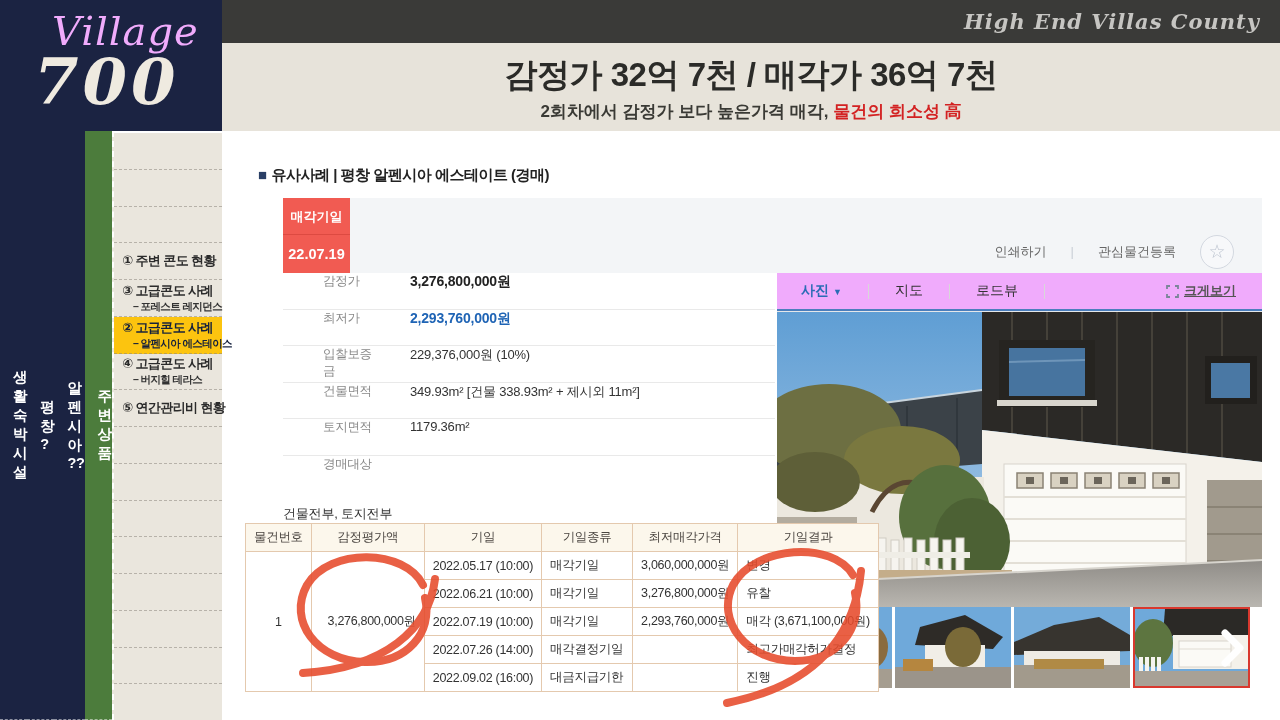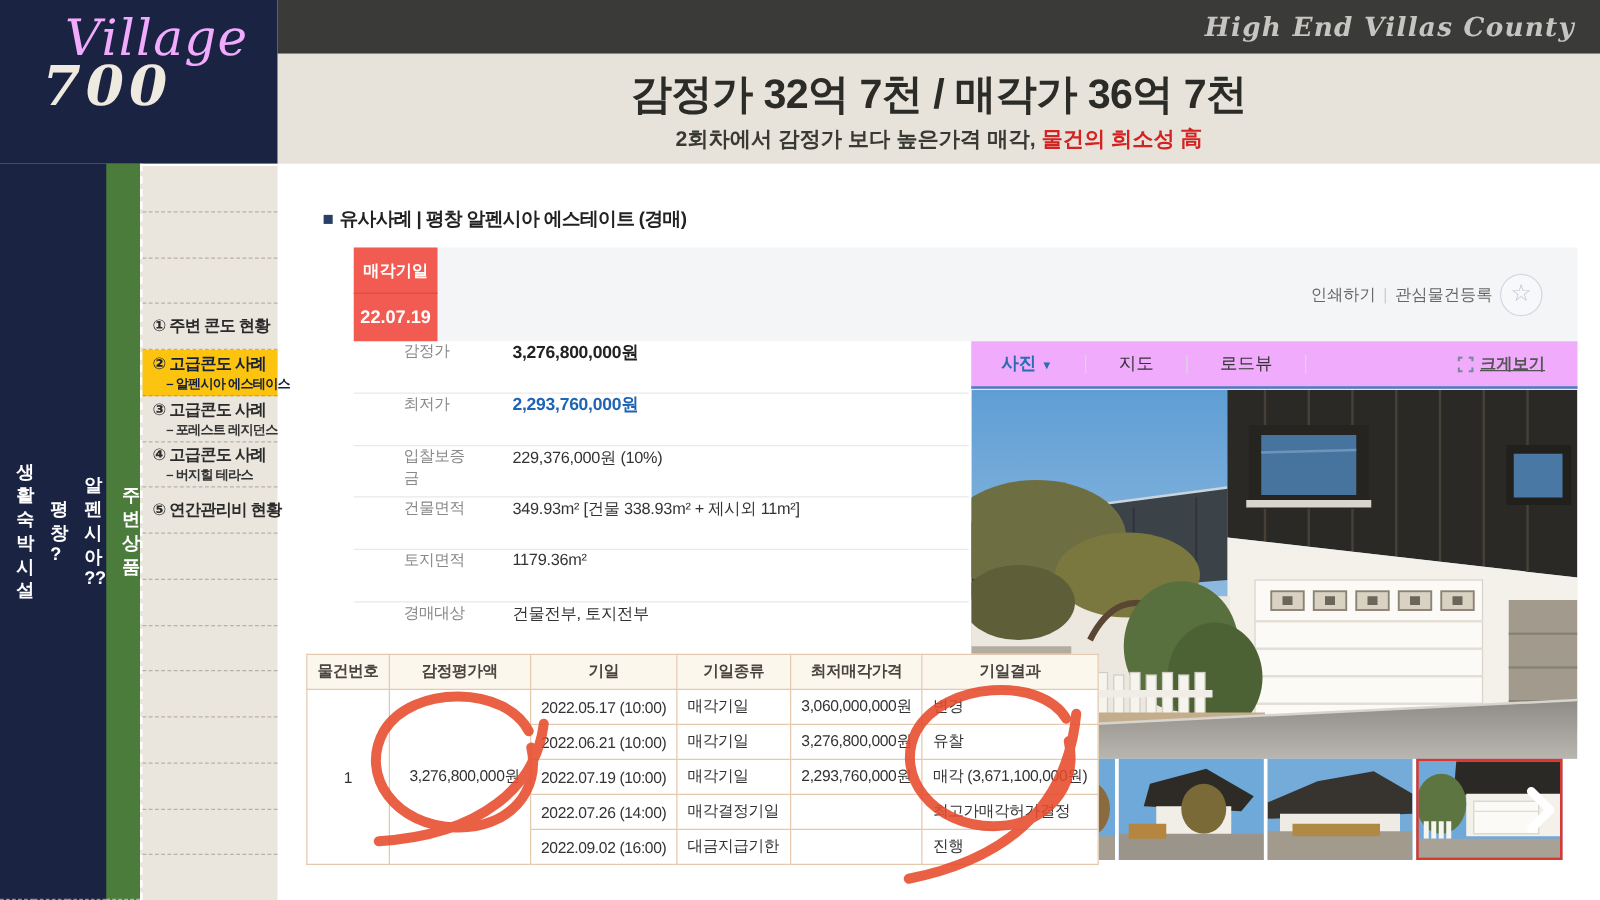--- a/index.html
+++ b/index.html
@@ -4,21 +4,21 @@
 <style>
   * { margin:0; padding:0; box-sizing:border-box; }
   html,body { width:1280px; height:720px; }
   body {
     position:relative; background:#ffffff; overflow:hidden;
     font-family:"Liberation Sans","DejaVu Sans",sans-serif; color:#333;
   }
   
   .logo-block { position:absolute; left:0; top:0; width:222px; height:131px; background:#1b2342; z-index:4; }
   .logo-village { position:absolute; left:52px; top:8px; font-family:"DejaVu Serif",serif; font-style:italic; font-size:40px; color:#f0abfc; letter-spacing:1px; }
-  .logo-700 { position:absolute; left:34px; top:44px; font-family:"DejaVu Serif",serif; font-style:italic; font-size:44px; font-weight:bold; color:#efeae0; letter-spacing:4px;text-align:center; }
+  .logo-700 { position:absolute; left:34px; top:44px; font-family:"DejaVu Serif",serif; font-style:italic; font-size:64px; font-weight:bold; color:#efeae0; letter-spacing:4px;text-align:center; }
   
   .topbar { position:absolute; left:222px; top:0; width:1058px; height:43px; background:#3a3a38; display:flex; align-items:center; justify-content:flex-end; padding-right:20px; }
   .tagline { font-family:"DejaVu Serif",serif; font-style:italic; font-weight:bold; font-size:21px; color:#c6c5c2; letter-spacing:1px; }
   
   .band { position:absolute; left:222px; top:43px; width:1058px; height:88px; background:#e7e3da; text-align:center; }
   .band-title { margin-top:10px; font-size:33px; font-weight:bold; color:#2b2b28; letter-spacing:-0.5px; }
   .band-sub { margin-top:2px; font-size:17px; font-weight:bold; color:#3a3a35; }
   .band-sub .hot { color:#d32222; }
   
   .sidenav { position:absolute; left:0; top:131px; width:112px; height:589px; background:#1b2342; display:flex; flex-direction:row; z-index:4; }
@@ -36,27 +36,27 @@
   .section-title { position:absolute; left:258px; top:166px; font-size:15px; font-weight:bold; color:#222; letter-spacing:-0.5px; }
   .section-title .sq { color:#2a3f66; margin-right:5px; }
   
   .case-bar { position:absolute; left:283px; top:198px; width:979px; height:75px; background:#f3f5f7; z-index:2; }
   .date-box { position:absolute; left:0; top:0; width:67px; height:75px; background:#f15b52; color:#fff; text-align:center; }
   .date-box .dl { height:37px; line-height:37px; font-size:13px; font-weight:bold; border-bottom:1px solid #dd4a41; }
   .date-box .dv { height:37px; line-height:38px; font-size:14.5px; font-weight:bold; }
   .case-title { position:absolute; left:100px; top:10px; font-size:19px; font-weight:bold; color:#333; letter-spacing:1px; }
   .case-addr { position:absolute; left:100px; top:43px; font-size:12.5px; color:#444; letter-spacing:-0.3px; }
   .case-addr .cat { font-weight:bold; color:#222; margin-right:4px; }
-  .case-actions { position:absolute; right:28px; top:0; height:75px; display:flex; align-items:center; gap:6px; font-size:13px; color:#666; }
+  .case-actions { position:absolute; right:28px; top:16px; height:75px; display:flex; align-items:center; gap:24px; font-size:13px; color:#666; }
   .case-actions .sep { color:#c9ced6; }
   .star-circle { width:34px; height:34px; border:1.5px solid #d3d8e0; border-radius:50%; display:flex; align-items:center; justify-content:center; color:#bcc3cf; font-size:19px; background:#f7f8fa; }
   
   .details { position:absolute; left:283px; top:273px; width:492px; height:250px; display:flex; flex-direction:column; z-index:2; }
   .details .drow { flex:1; display:flex; align-items:flex-start; border-bottom:1px solid #e9e9e9;gap:32px; }
-  .details .drow:last-child { border-bottom:none; }
+  .details .drow:last-child { border-bottom:none;flex-direction:column; }
   .dlabel { width:95px; padding-left:40px; font-size:12.5px; color:#888; letter-spacing:-0.3px; }
   .dvalue { font-size:13px; color:#333; letter-spacing:-0.2px; }
   .dvalue.em { font-weight:bold; color:#222; font-size:14px; }
   .dvalue.blue { font-weight:bold; color:#1f64b5; font-size:14px; }
   
   .viewer-tabs { position:absolute; left:777px; top:273px; width:485px; height:38px; background:#f0abfc; border-bottom:2px solid #4b7ebc; display:flex; align-items:center; z-index:2; }
   .vtab { font-size:14px; color:#333; padding:0 26px; cursor:default; }
   .vtab.active { color:#2a6cb5; font-weight:bold; padding-left:24px; }
   .vtab .dd { font-size:9px; margin-left:4px; }
   .vsep { width:1px; height:15px; background:#d8d8d8; }
@@ -65,21 +65,21 @@
   
   .photo { position:absolute; left:777px; top:311px; width:485px; height:296px; overflow:hidden; z-index:1; border-top:1px solid #e4e7ea; }
   
   .thumb { position:absolute; top:607px; height:81px; overflow:hidden; background:#87b4dc; z-index:1; }
   .thumb svg { display:block; }
   .thumb.selected { border:2px solid #d9382e; z-index:2; }
   .next-arrow { position:absolute; right:3px; top:20px; z-index:3; }
   
   table.history { position:absolute; left:245px; top:523px; border-collapse:collapse; background:#fff; z-index:3; table-layout:fixed; }
   table.history th, table.history td { border:1px solid #e4c9ae; font-size:12.5px; height:28px; padding:0 8px; letter-spacing:-0.3px; white-space:nowrap; overflow:hidden; }
-  table.history th { background:#fcf7ec; color:#4a4540; font-weight:bold; }
+  table.history th { background:#fcf7ec; color:#4a4540; font-weight:normal; }
   td.c { text-align:center; } td.r { text-align:right; } td.l { text-align:left; }
   
   .annos { position:absolute; left:245px; top:523px; width:660px; height:200px; overflow:visible; z-index:6; pointer-events:none; }
 </style>
 </head>
 <body>
 
 <div class="logo-block">
   <div class="logo-village">Village</div>
   <div class="logo-700">700</div>
@@ -128,27 +128,27 @@
   <div class="row"></div>
 </div>
 
 <div class="submenu">
   <div class="row"></div>
   <div class="row"></div>
   <div class="row"></div>
   <div class="row">
     <div class="mi-main"><span>①</span> <span>주변 콘도 현황</span></div>
   </div>
+  <div class="row">
+    <div class="mi-main"><span>③</span> <span>고급콘도 사례</span></div>
+    <div class="mi-sub">– 포레스트 레지던스</div>
+  </div>
   <div class="row active-yellow">
     <div class="mi-main"><span>②</span> <span>고급콘도 사례</span></div>
     <div class="mi-sub">– 알펜시아 에스테이스</div>
-  </div>
-  <div class="row">
-    <div class="mi-main"><span>③</span> <span>고급콘도 사례</span></div>
-    <div class="mi-sub">– 포레스트 레지던스</div>
   </div>
   <div class="row">
     <div class="mi-main"><span>④</span> <span>고급콘도 사례</span></div>
     <div class="mi-sub">– 버지힐 테라스</div>
   </div>
   <div class="row">
     <div class="mi-main"><span>⑤</span> <span>연간관리비 현황</span></div>
   </div>
   <div class="row"></div>
   <div class="row"></div>

